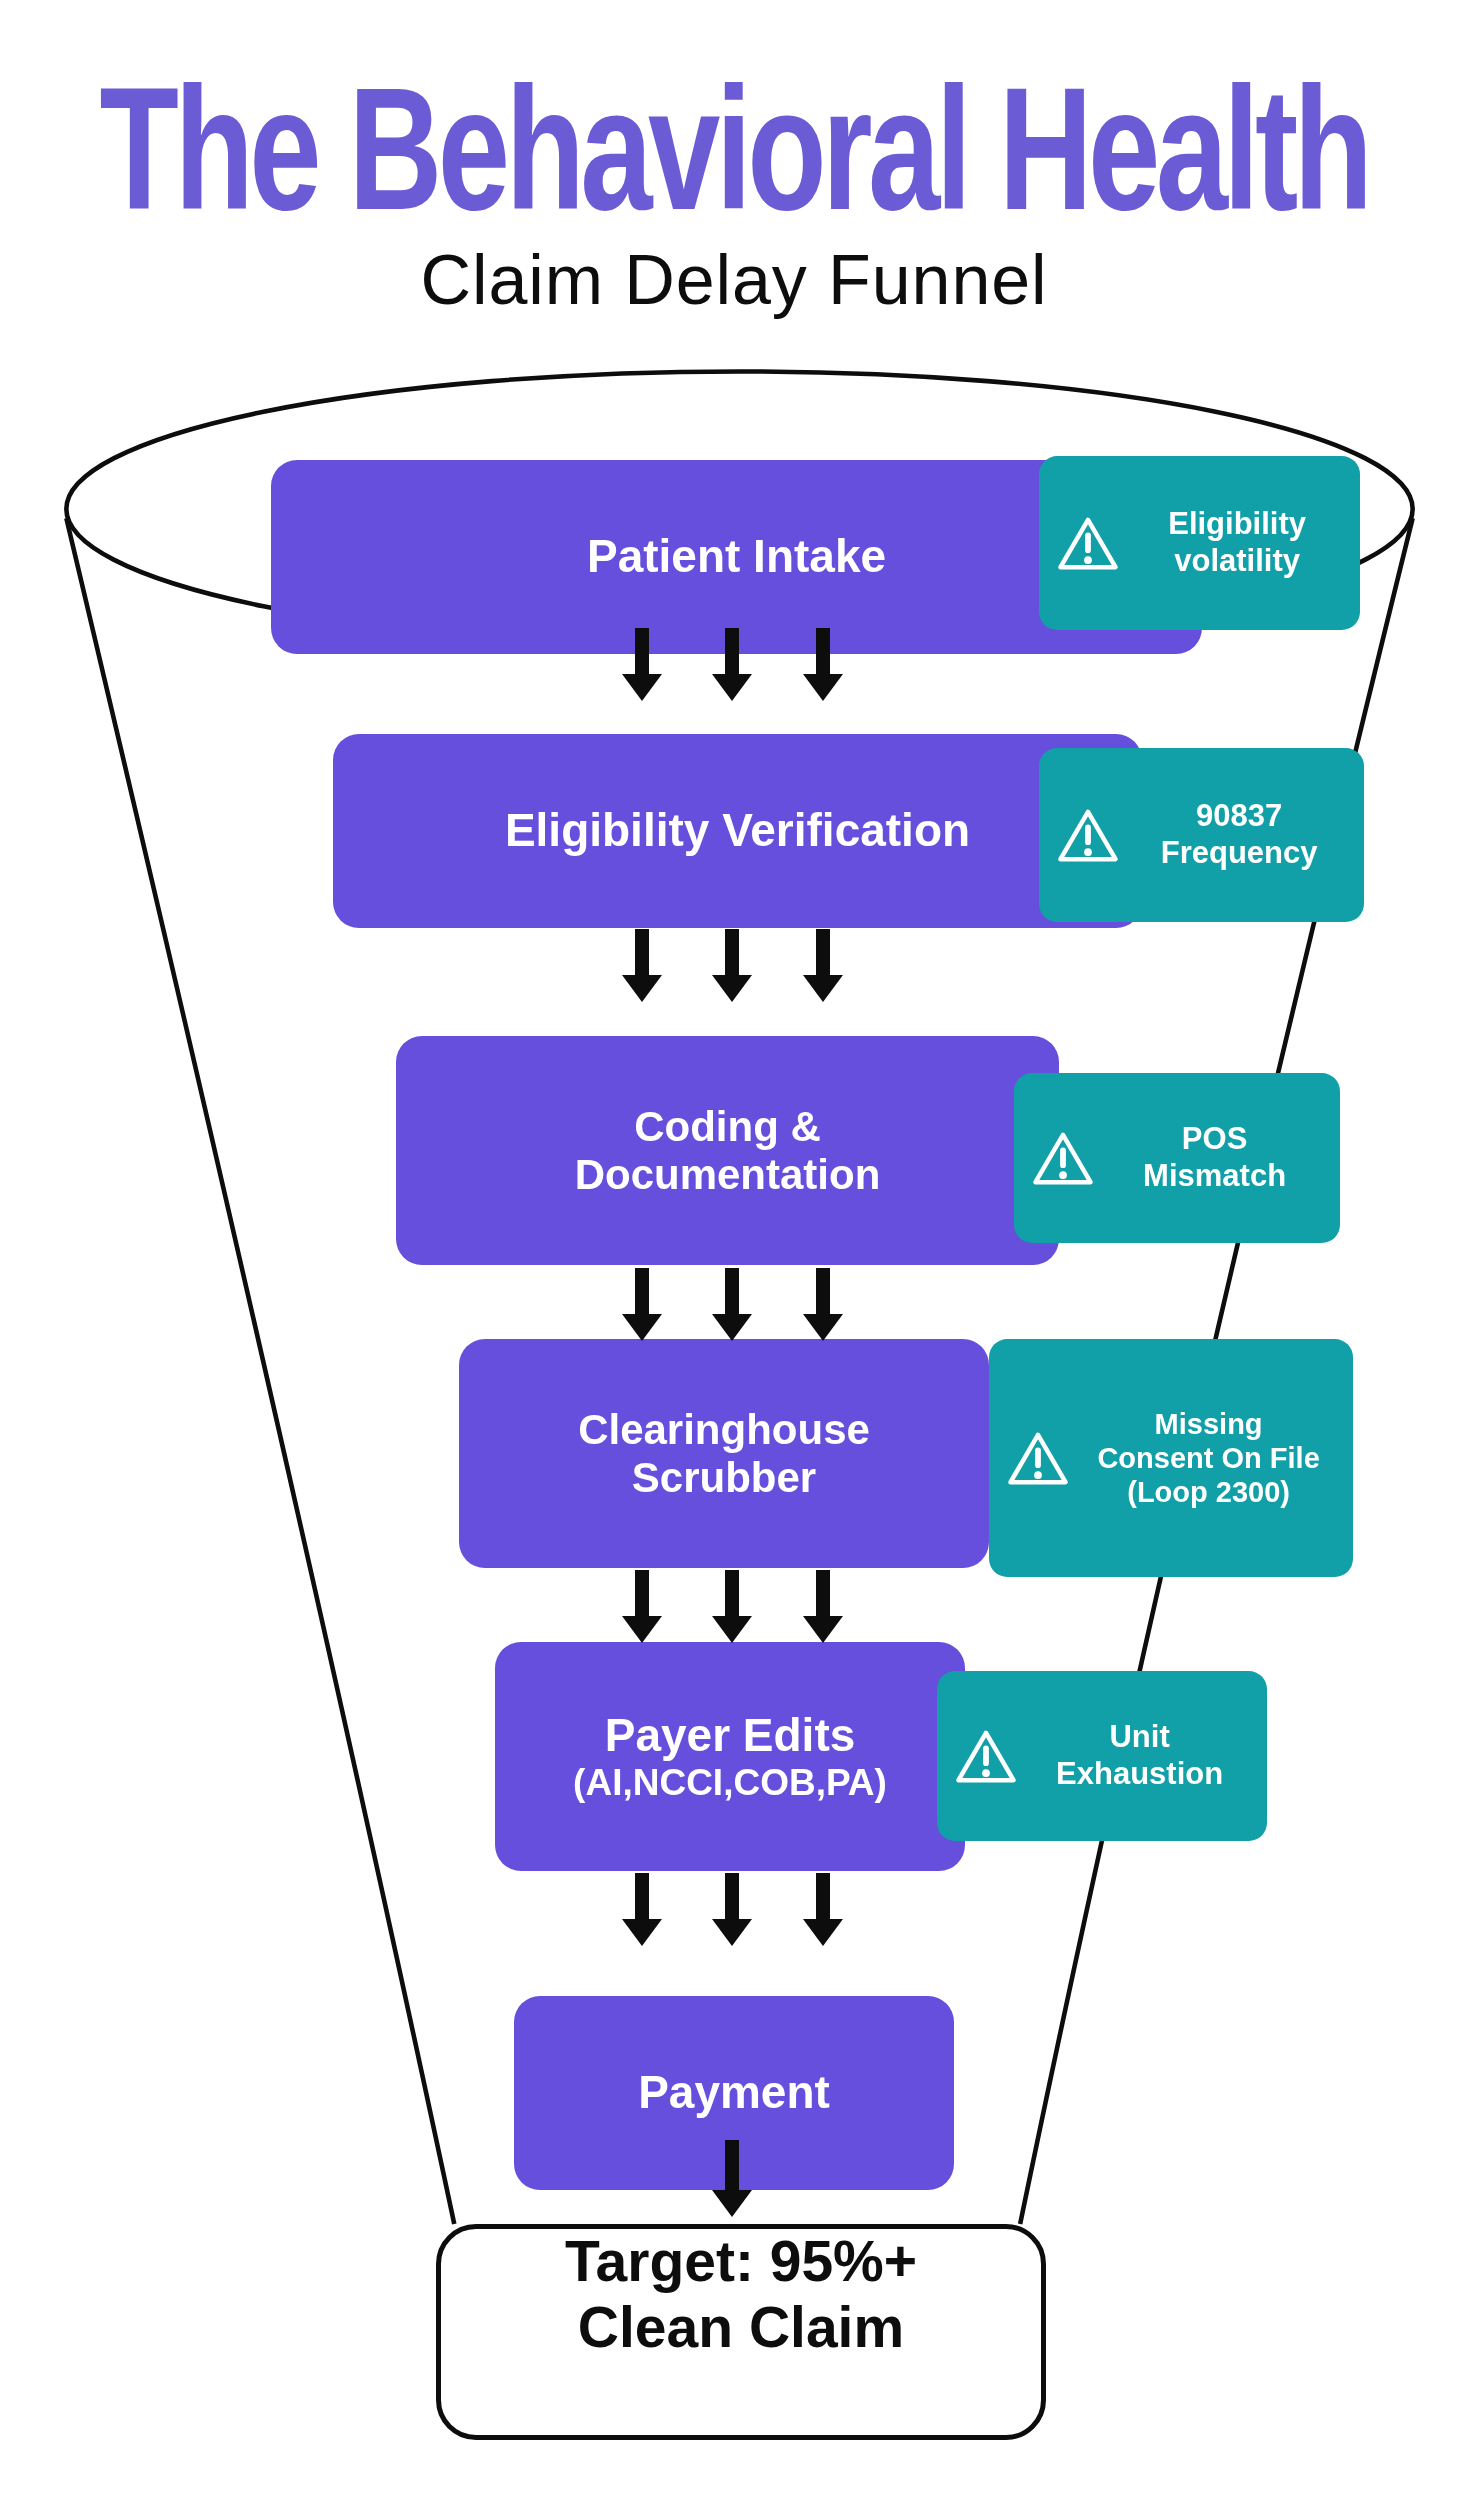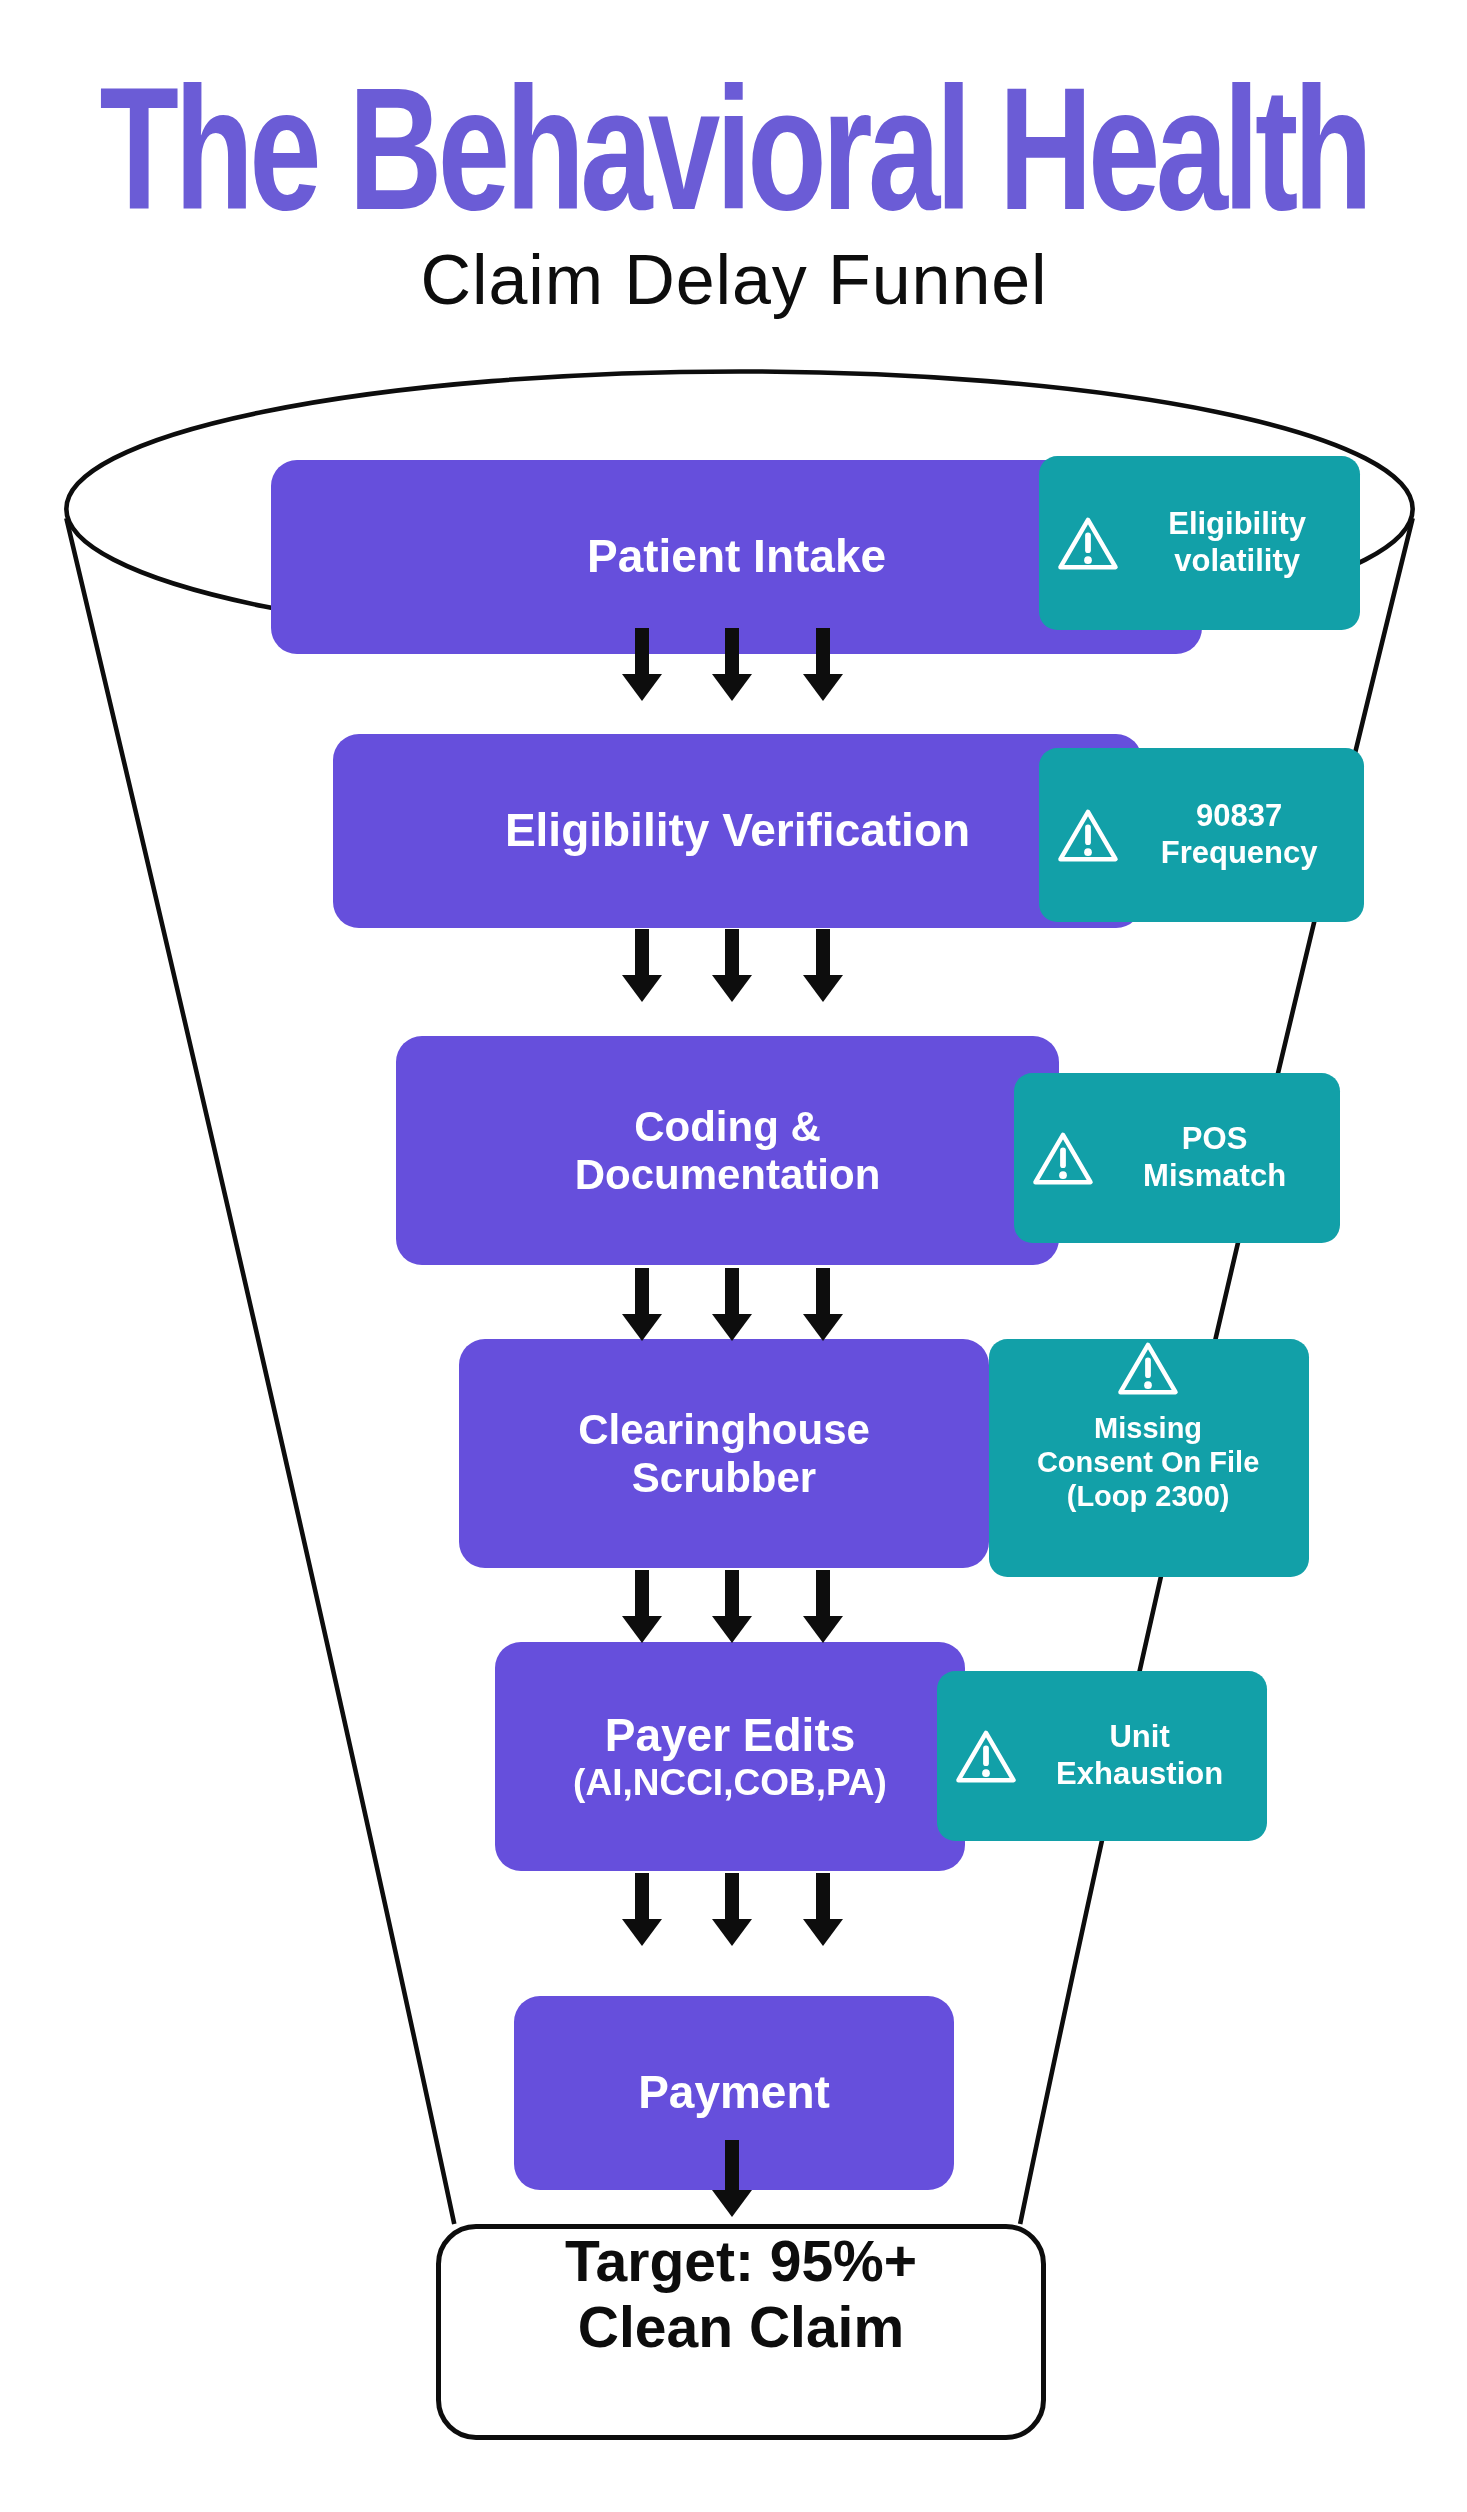--- a/index.html
+++ b/index.html
@@ -64,21 +64,21 @@
     padding:0 18.3px 0 16.5px;
     color:#fff;
   }
   .badge .w-icon{flex:0 0 auto;width:64px;height:59px;display:block;}
   .badge .btxt{flex:1;text-align:center;font-weight:700;font-size:31px;line-height:1.18;}
   .badge .btxt span{display:block;}
   .badge.small .btxt{font-size:29px;}
   .b1{left:1039px;top:456px;width:321px;height:174px;}
   .b2{left:1039px;top:748px;width:325px;height:174px;}
   .b3{left:1014px;top:1073px;width:326px;height:170px;}
-  .b4{left:989px;top:1339px;width:320px;height:238px;flex-direction:column;}
+  .b4{left:989px;top:1339px;width:364px;height:238px;}
   .b5{left:937px;top:1671px;width:330px;height:170px;}
   .b6{left:892px;top:1949px;width:341px;height:229px;}
 
   
   .arrow{position:absolute;width:44px;height:73px;z-index:3;}
   .arrow .shaft{position:absolute;left:14.7px;top:0;width:14.7px;height:calc(100% - 26px);background:var(--line_black,#0D0D0D);}
   .arrow .head{
     position:absolute;bottom:0;left:1.8px;width:0;height:0;
     border-left:20px solid transparent;border-right:20px solid transparent;
     border-top:27.5px solid var(--line_black,#0D0D0D);

